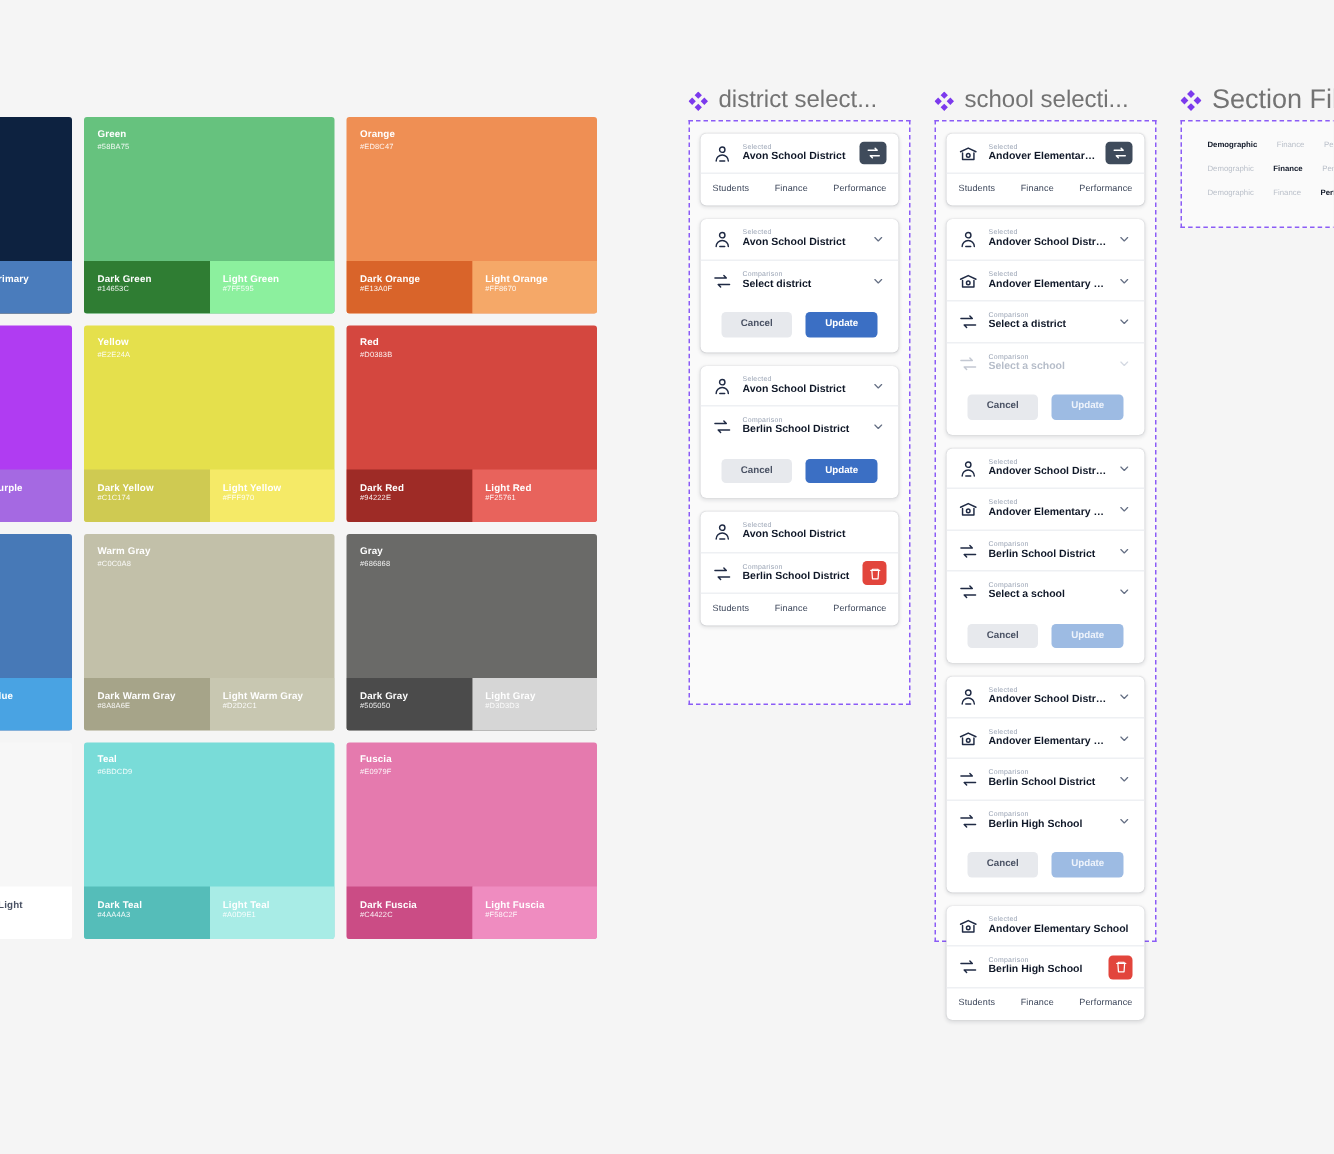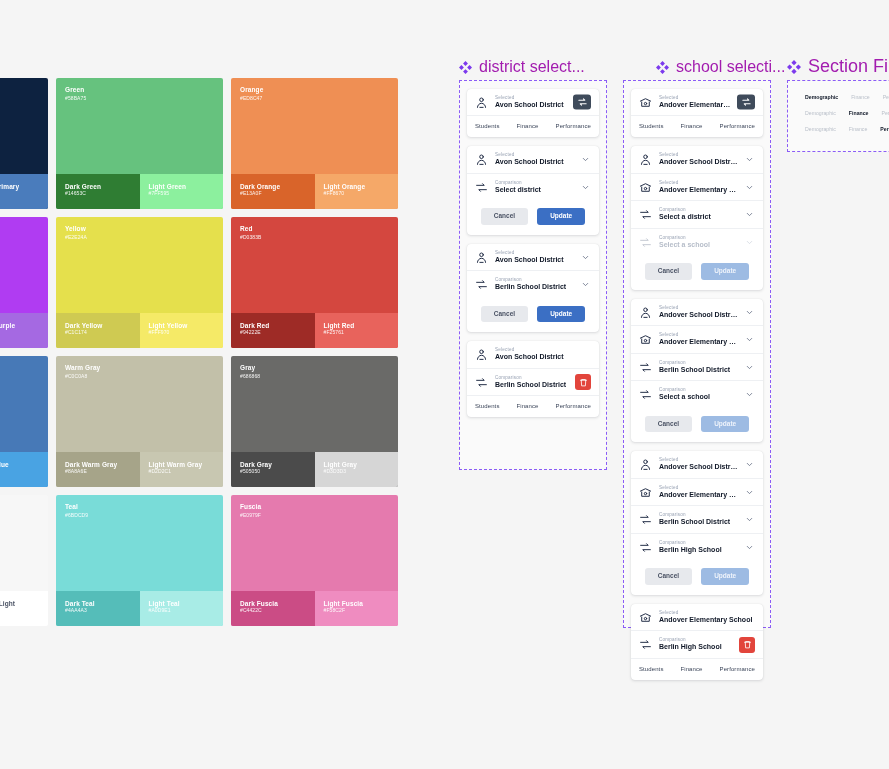--- a/index.html
+++ b/index.html
@@ -26,21 +26,21 @@
   .bottombar { position: absolute; left: 0; bottom: 0; display: flex; width: 100%; }
   .bb {
     height: 35px; padding: 9px 0 0 9px; flex: 1 1 0;
   }
   .solo-bar { position: absolute; left: 0; bottom: 0; width: 100%; height: 35px; padding: 9px 0 0 9px; }
 
   
   .frame-label {
     position: absolute;
     display: flex; align-items: center; gap: 7px;
-    font-size: 16px; color: #a21caf; white-space: nowrap;
+    font-size: 16px; color: #737373; white-space: nowrap;
   }
   .diamond-icon { flex: 0 0 auto; }
   .frame {
     position: absolute;
     border: 1px dashed #8b5cf6;
     background: #fafafa;
     padding: 8px 7px;
   }
   .card {
     background: #ffffff;
@@ -389,21 +389,21 @@
           </div>
         </div>
         <div class="tabs">
           <span class="tab">Students</span>
           <span class="tab">Finance</span>
           <span class="tab">Performance</span>
         </div>
       </div>
     </div>
 
-  <div class="frame-label" style="left:656px; top:58px;align-items:center;">
+  <div class="frame-label" style="left:623px; top:58px;align-items:center;">
     <svg class="diamond-icon" width="13" height="13" viewBox="0 0 16 16">
       <path d="M8 0l3 3-3 3-3-3zM3 5l3 3-3 3-3-3zM13 5l3 3-3 3-3-3zM8 10l3 3-3 3-3-3z" fill="#7c3aed"></path>
     </svg>
     <span>school selecti...</span>
   </div>
   <div class="frame" id="school-frame" style="left:623px; top:80px; width:148px; height:548px;">
       <div class="card">
         <div class="row" style="padding-right:30px">
           <svg class="row-ico" viewBox="0 0 24 24" fill="none" stroke="currentColor" stroke-width="1.8" stroke-linecap="round" stroke-linejoin="round">
             <path d="M2.5 9.5L12 5l9.5 4.5"></path>

